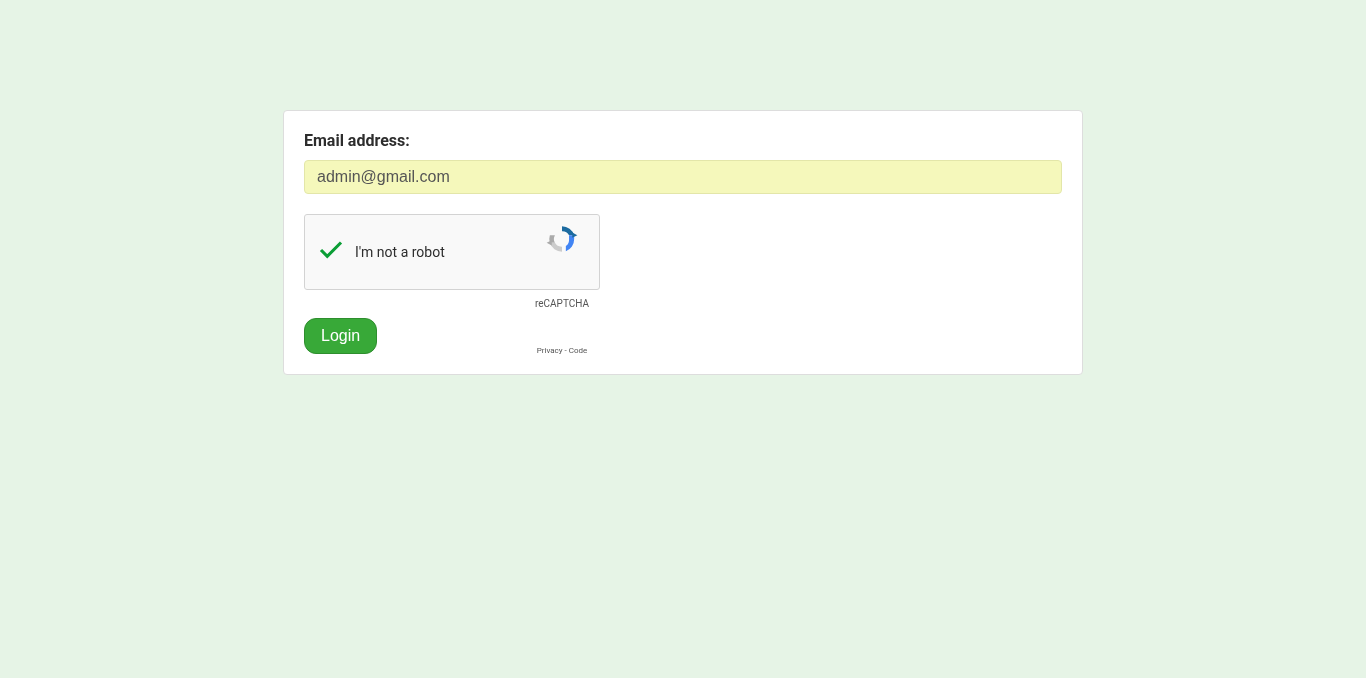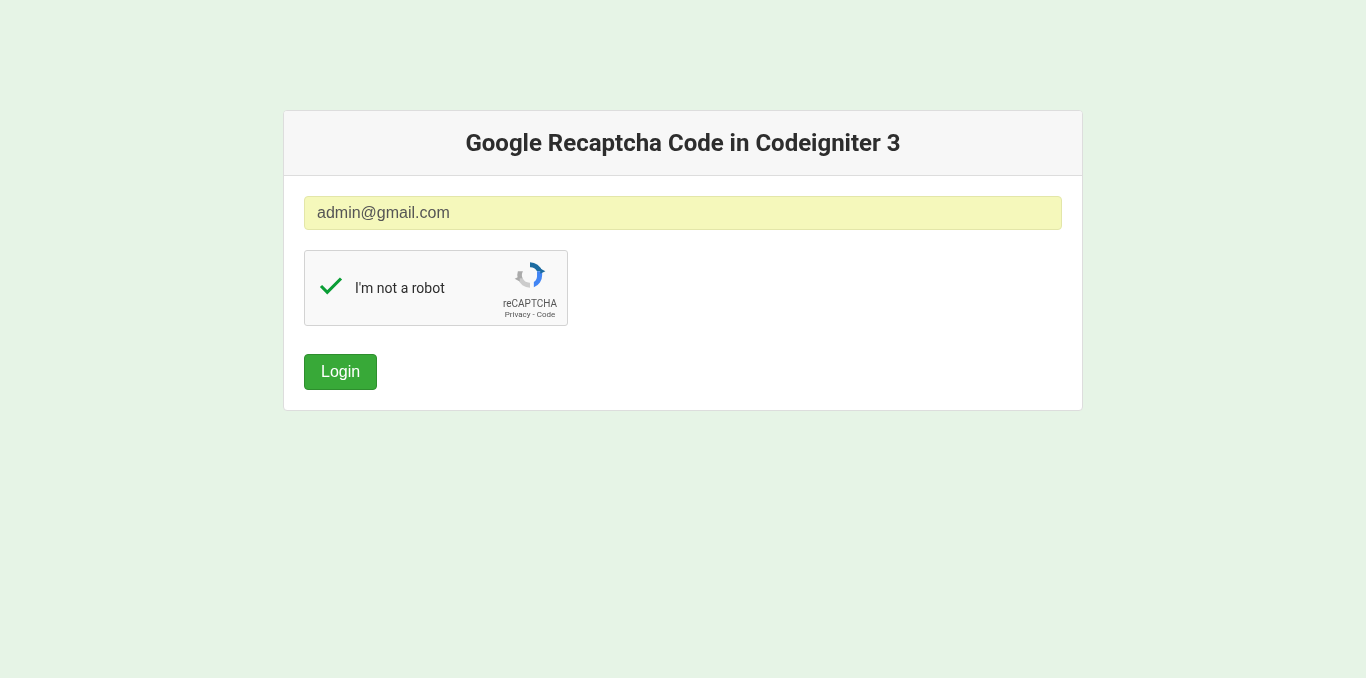--- a/index.html
+++ b/index.html
@@ -64,21 +64,21 @@
       border-radius: 4px;
       outline: none;
     }
     
     .form-control.password {
       letter-spacing: 2px;
       font-weight: bold;
     }
     
     .recaptcha-container {
-      width: 264px;
+      width: 296px;
       height: 76px;
       background-color: #f9f9f9;
       border: 1px solid #d3d3d3;
       border-radius: 3px;
       display: flex;
       align-items: center;
       padding: 4px 12px;
       margin-bottom: 28px;
       position: relative;
     }
@@ -104,20 +104,21 @@
     }
     
     .recaptcha-right {
       position: absolute;
       right: 10px;
       top: 8px;
       display: flex;
       flex-direction: column;
       align-items: center;
       justify-content: center;
+      gap: 36px;
     }
     
     .recaptcha-logo {
       width: 32px;
       height: 32px;
     }
     
     .recaptcha-brand {
       font-size: 10px;
       color: #555;
@@ -131,36 +132,34 @@
     }
     
     .recaptcha-links span {
       color: #555;
     }
     
     .btn-login {
       background-color: #38a938;
       color: #ffffff;
       border: 1px solid #2e8e2e;
-      border-radius: 4px;
+      border-radius: 12px;
       padding: 8px 16px;
       font-size: 16px;
       cursor: pointer;
     }
   </style>
 </head>
 <body>
 
 <div class="panel">
-  <div class="panel-header">
-    <h2>Google Recaptcha Code in Codeigniter 3</h2>
-  </div>
   <div class="panel-body">
     
     <div class="form-group">
+      <label class="form-label">Email address:</label>
       <input type="text" class="form-control" value="admin@gmail.com" style="">
     </div>
     
     
     <div class="recaptcha-container">
       <div class="recaptcha-checkbox">
         <span>
           <svg viewBox="0 0 24 24" fill="none" stroke="#0b9e36" stroke-width="2.5">
             <polyline points="4,12 9,17 20,6"></polyline>
           </svg>

